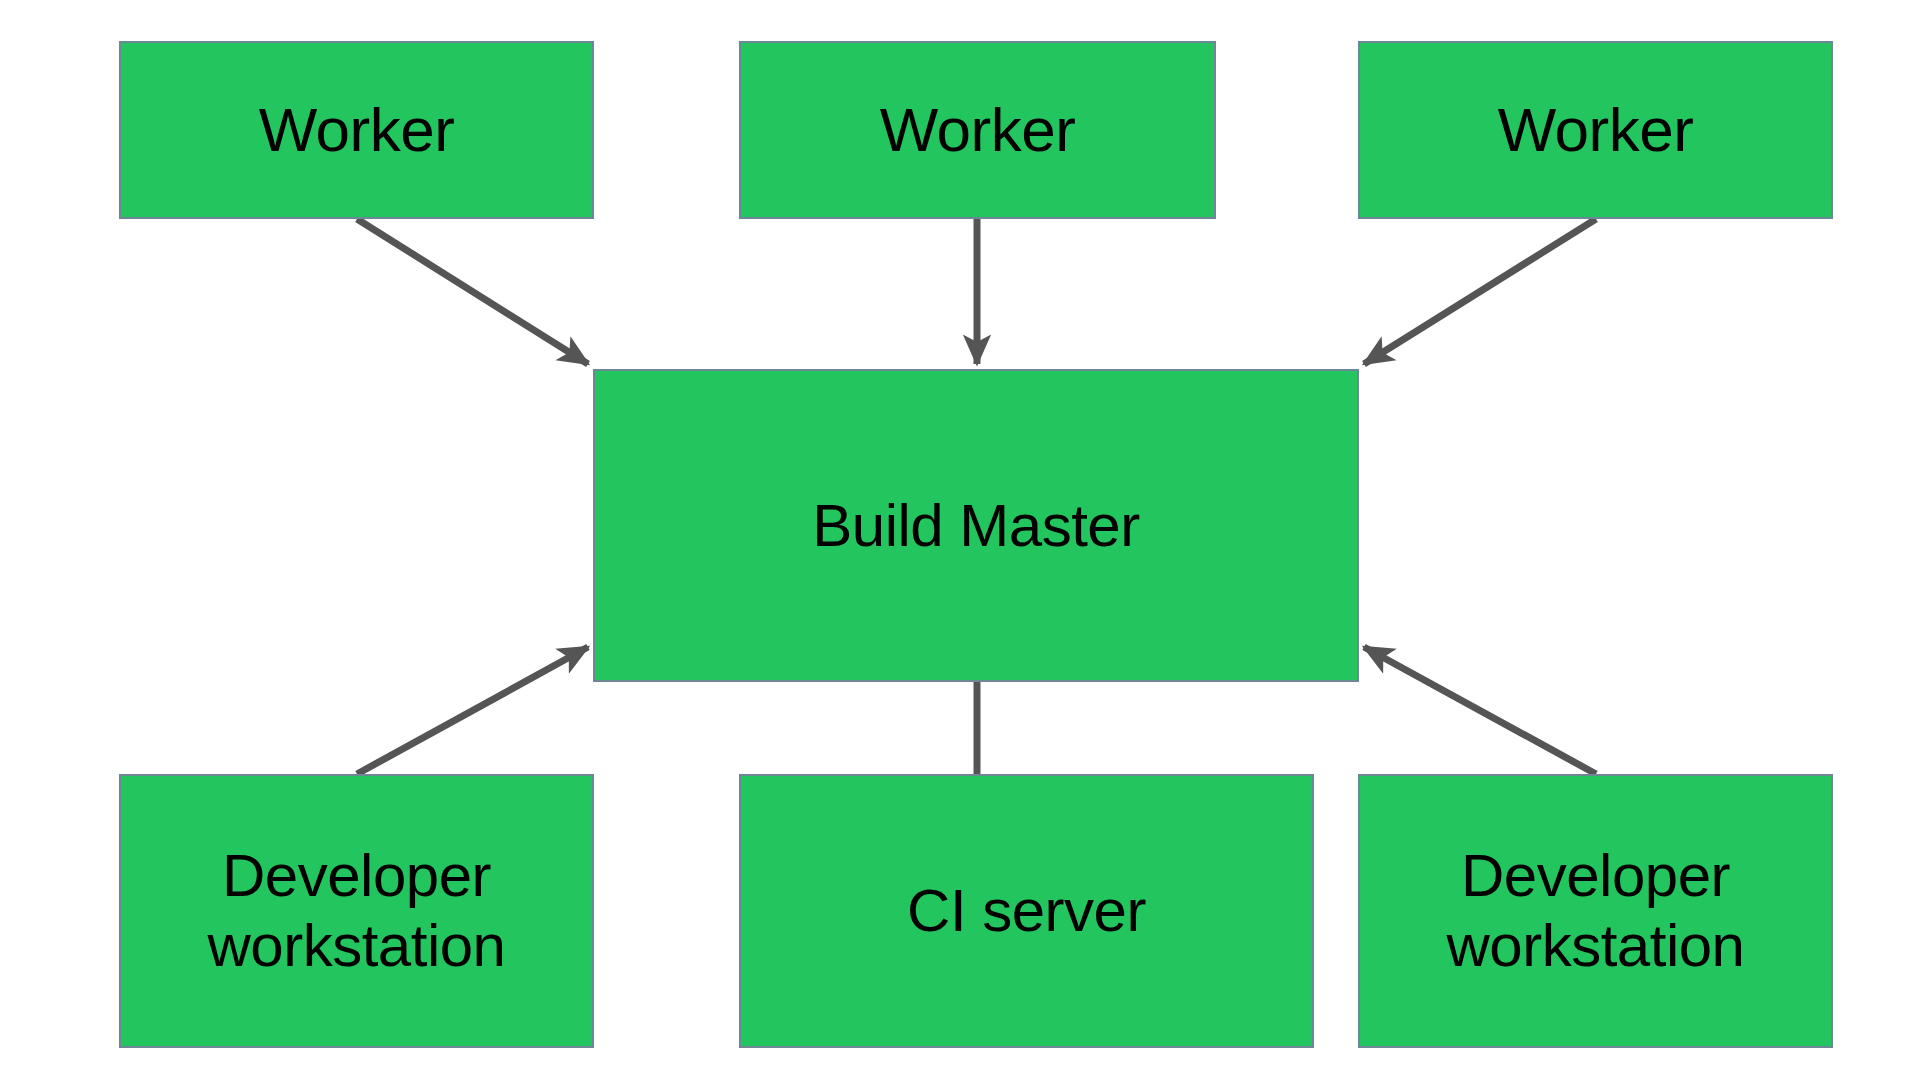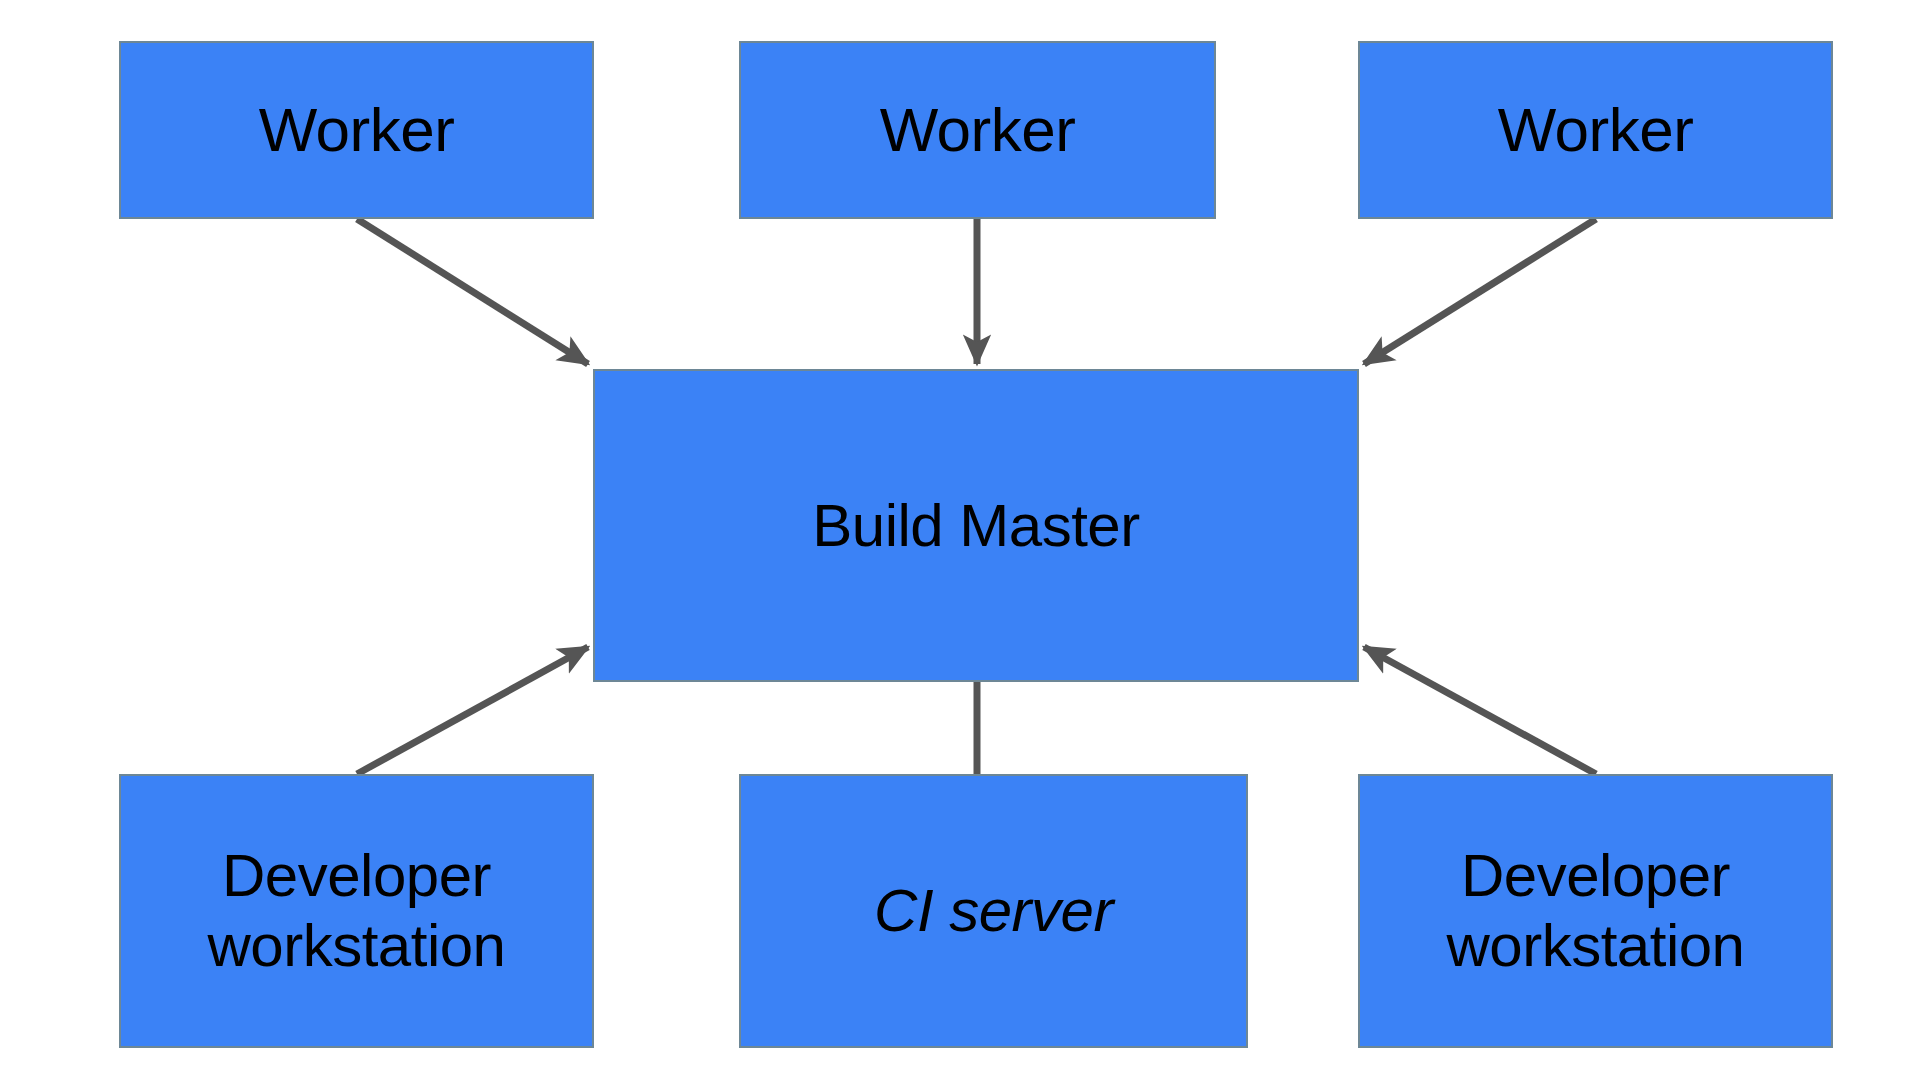--- a/index.html
+++ b/index.html
@@ -22,21 +22,21 @@
     position: absolute;
     left: 0;
     top: 0;
     width: 1910px;
     height: 1090px;
     pointer-events: none;
   }
   .node {
     position: absolute;
     box-sizing: border-box;
-    background: #3b82f6;
+    background: #22c55e;
     border: 2px solid #6d8796;
     display: flex;
     align-items: center;
     justify-content: center;
     text-align: center;
     z-index: 2;
   }
   .node-label {
     color: #000000;
     font-family: "Liberation Sans", "DejaVu Sans", sans-serif;
@@ -54,21 +54,21 @@
   #node-worker-1 .node-label,
   #node-worker-2 .node-label,
   #node-worker-3 .node-label { font-size: 62px; }
 
   
   #node-build-master { left: 593px; top: 369px; width: 766px; height: 313px; }
   #node-build-master .node-label { font-size: 60px; }
 
   
   #node-dev-workstation-1 { left: 119px;  top: 774px; width: 475px; height: 274px; }
-  #node-ci-server         { left: 739px;  top: 774px; width: 509px; height: 274px; font-style: italic; }
+  #node-ci-server         { left: 739px;  top: 774px; width: 575px; height: 274px; }
   #node-dev-workstation-2 { left: 1358px; top: 774px; width: 475px; height: 274px; }
   #node-dev-workstation-1 .node-label,
   #node-dev-workstation-2 .node-label { font-size: 60px; }
   #node-ci-server .node-label { font-size: 60px; }
 </style>
 </head>
 <body>
 
 <div id="diagram-canvas">
 

